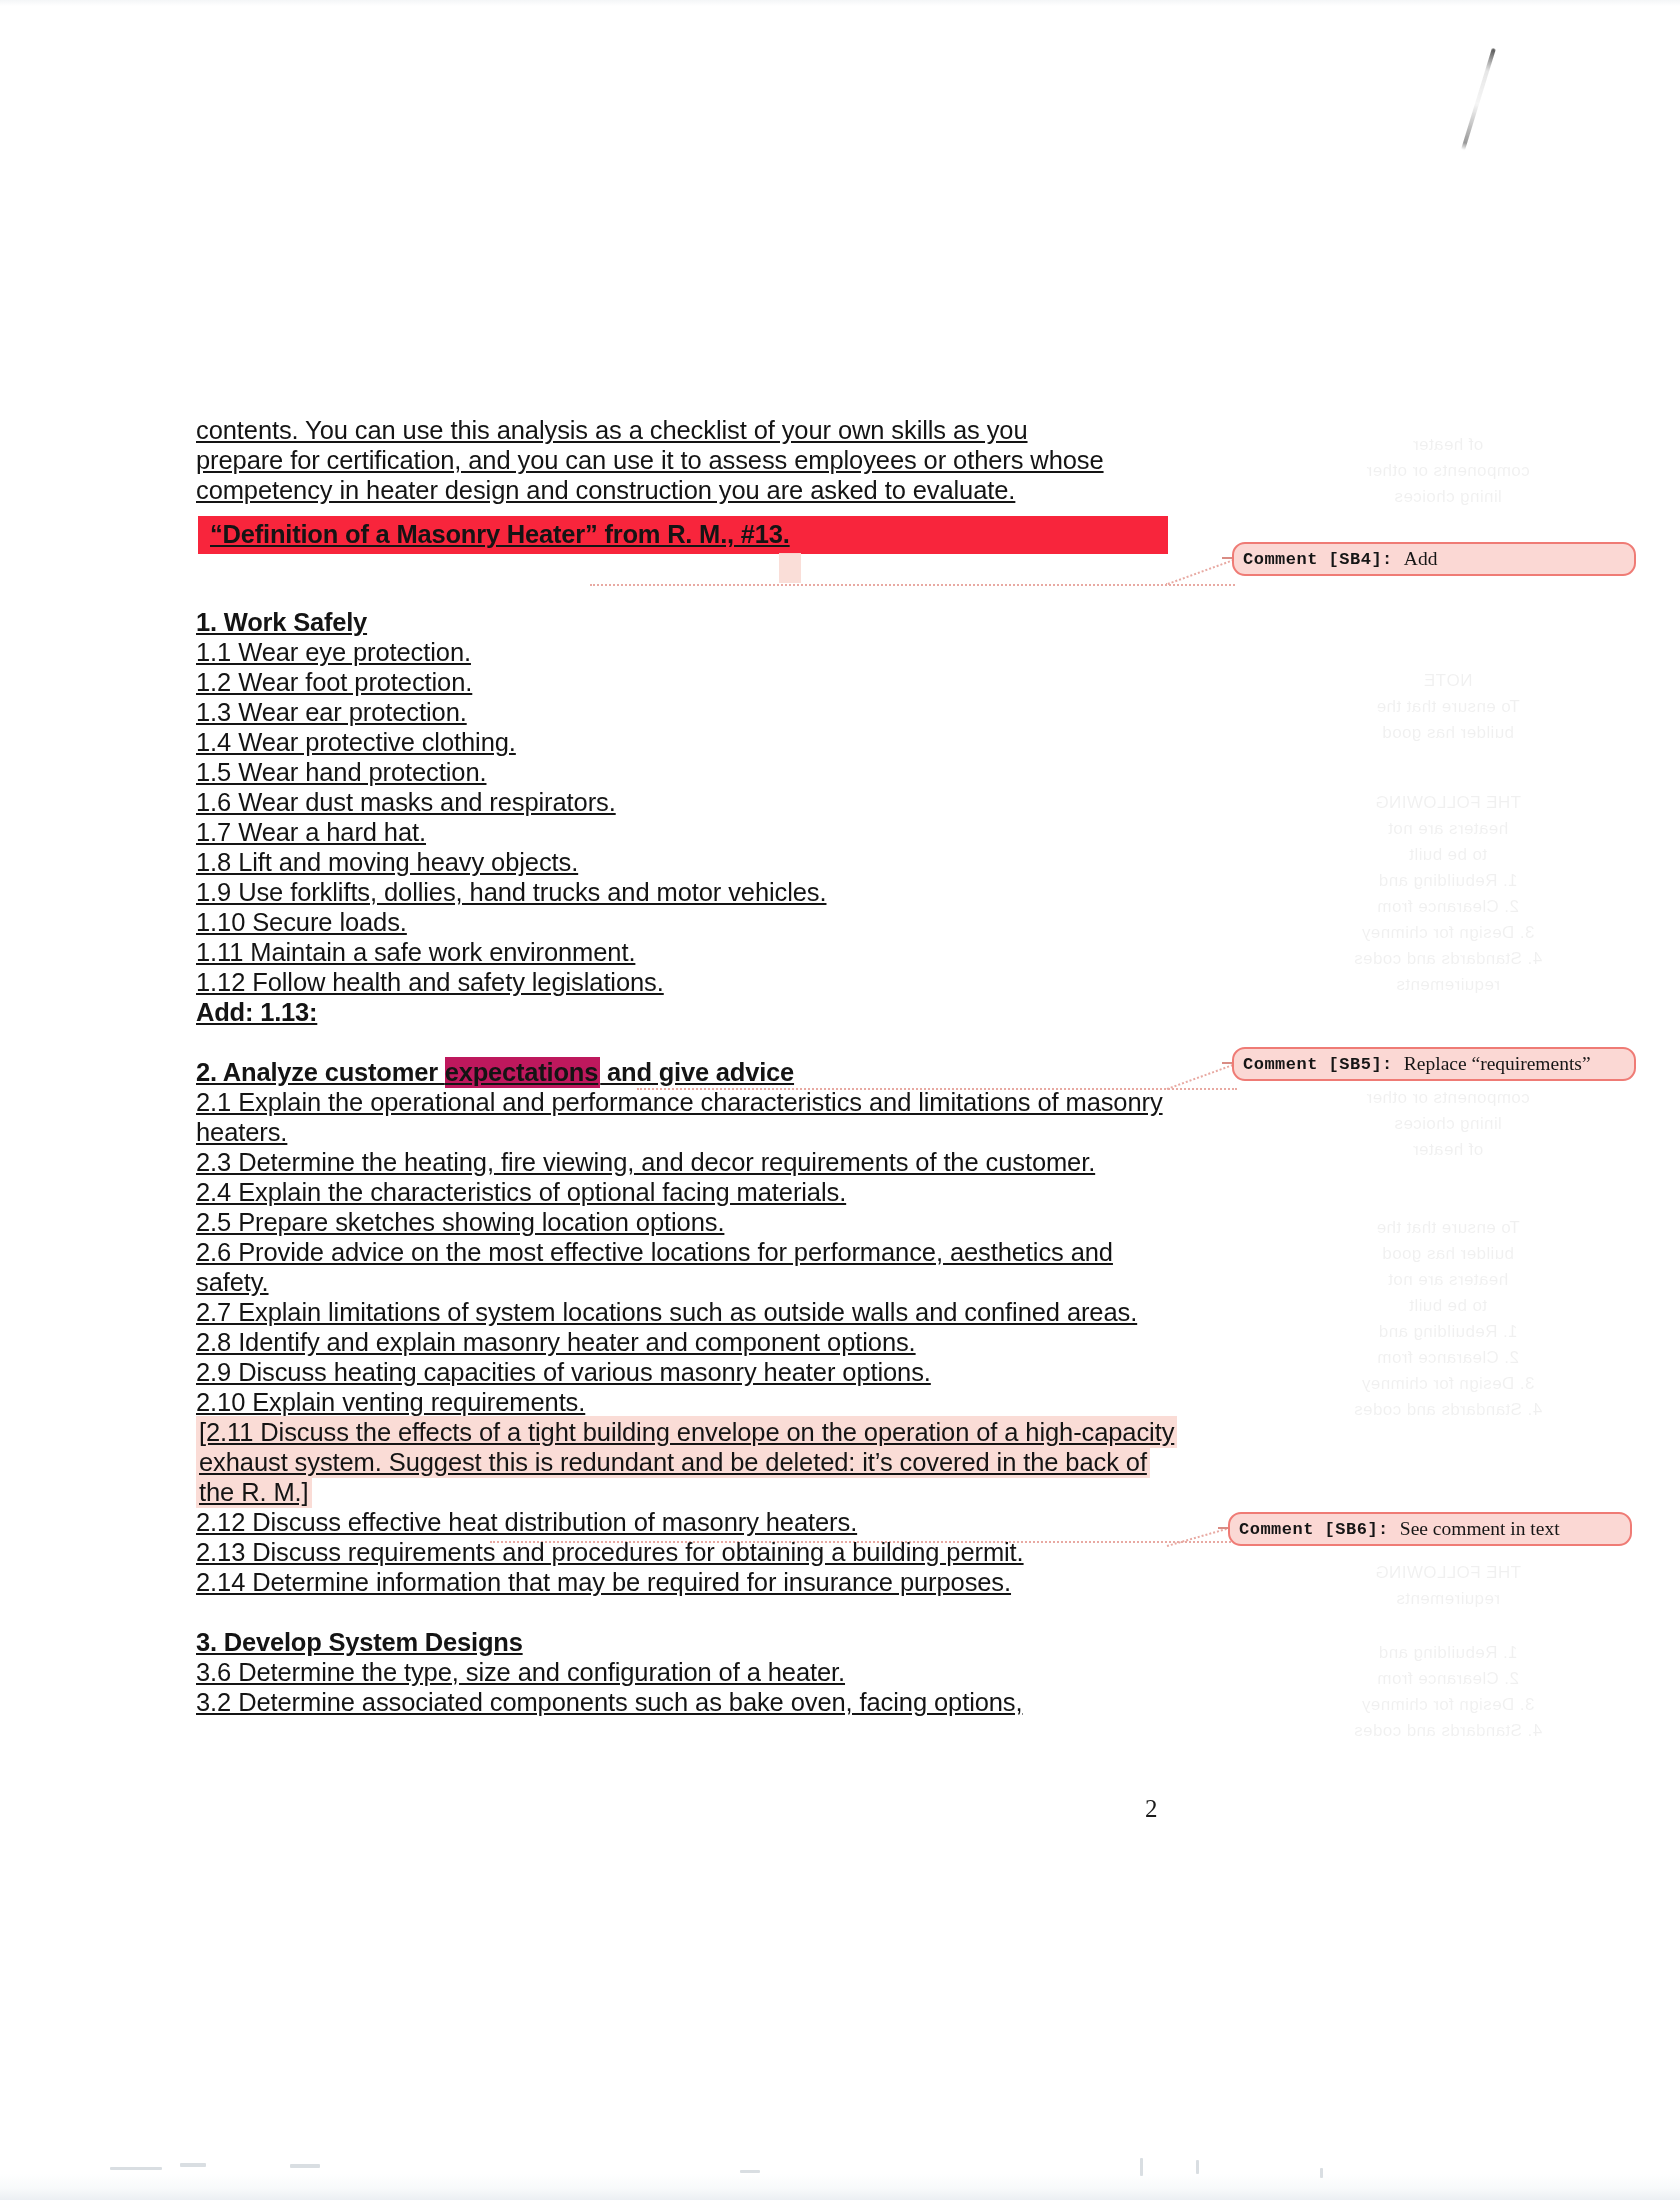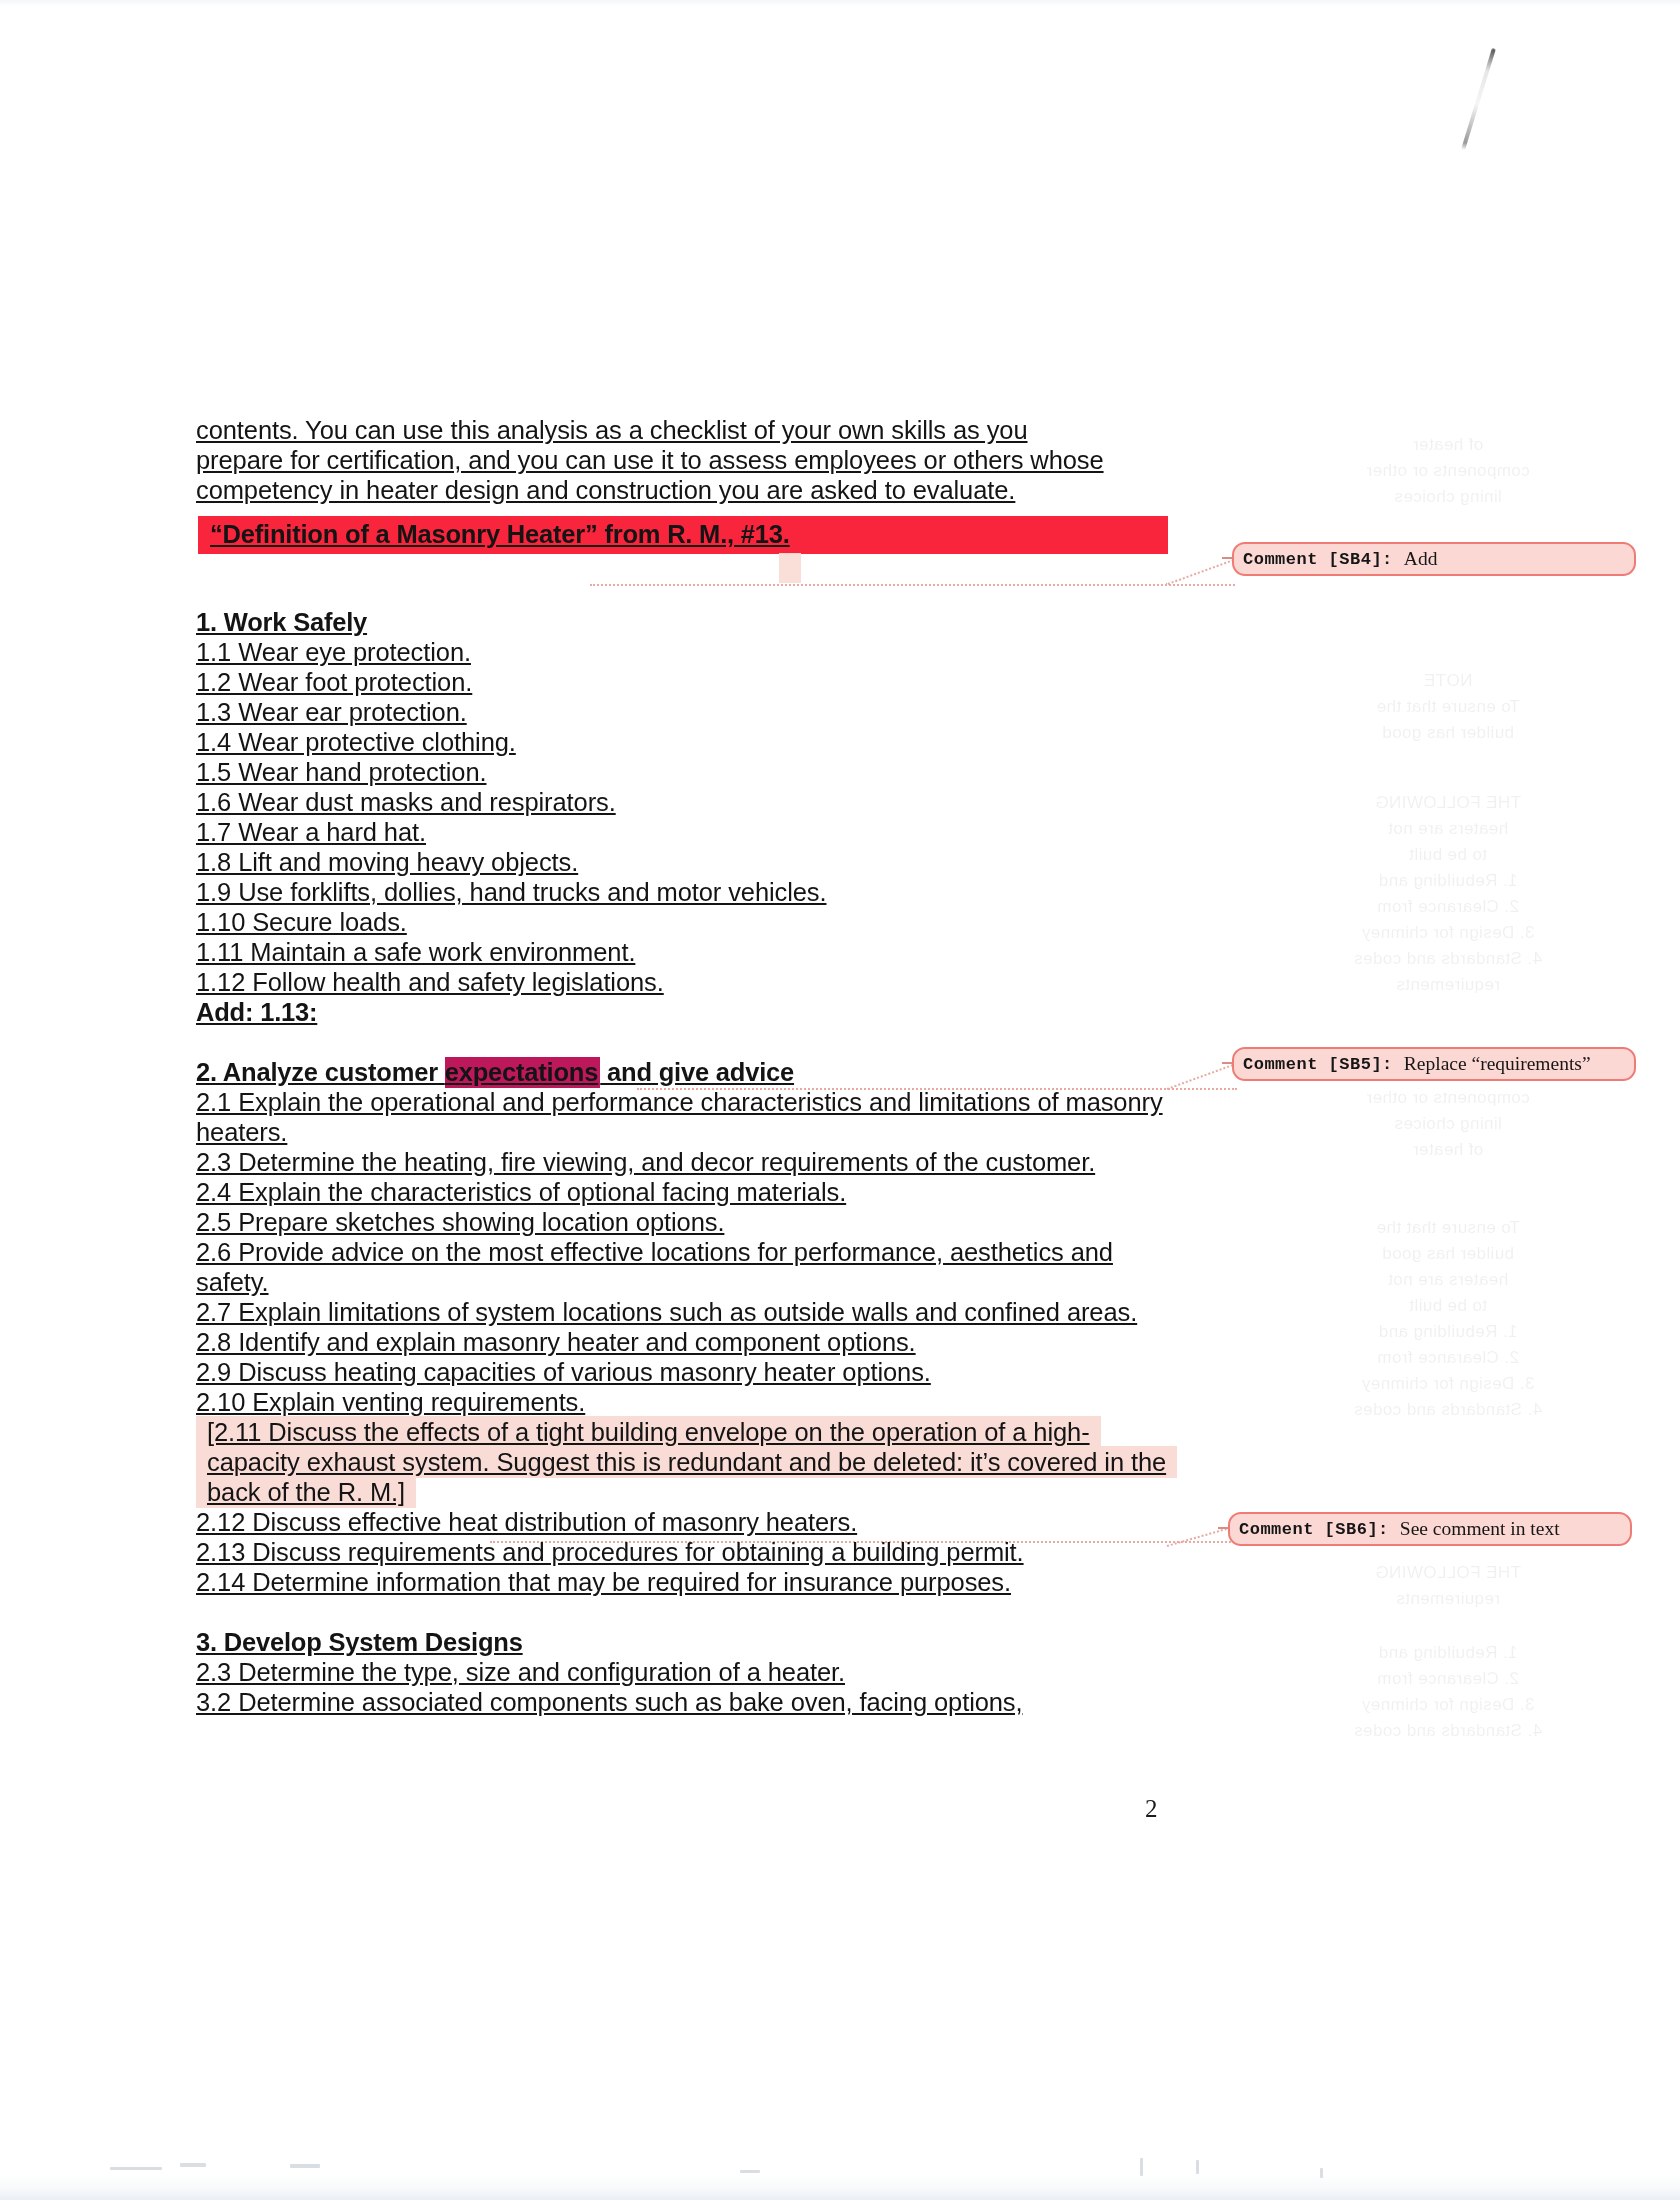--- a/index.html
+++ b/index.html
@@ -105,21 +105,21 @@
   
   .hl {
     background: #be185d;
     padding: 1px 2px 2px 0;
   }
   .hl-block {
     background: #fadcd6;
     display: inline;
     box-decoration-break: clone;
     -webkit-box-decoration-break: clone;
-    padding: 2px 11px;
+    padding: 2px 3px;
   }
 
   
   .redaction {
     position: absolute;
     left: 198px;
     top: 516px;
     width: 970px;
     height: 38px;
     background: #f8253c;
@@ -310,21 +310,21 @@
     <p>
       <span class="hl-block">[2.11 Discuss the effects of a tight building envelope on the operation of a high-capacity exhaust system. Suggest this is redundant and be deleted: it’s covered in the back of the R. M.]</span>
     </p>
     <p>2.12 Discuss effective heat distribution of masonry heaters.</p>
     <p>2.13 Discuss requirements and procedures for obtaining a building permit.</p>
     <p>2.14 Determine information that may be required for insurance purposes.</p>
 
     <div class="spacer-md"></div>
 
     <p class="heading">3. Develop System Designs</p>
-    <p>2.3 Determine the type, size and configuration of a heater.</p>
+    <p>3.6 Determine the type, size and configuration of a heater.</p>
     <p>3.2 Determine associated components such as bake oven, facing options,</p>
 
   </div>
 
   <div class="comment" style="left:1232px;top:542px;width:404px;">
     <span class="c-label">Comment [SB4]:</span>
     <span class="c-body">Add</span>
   </div>
 
   <div class="comment" style="left:1232px;top:1047px;width:404px;">

